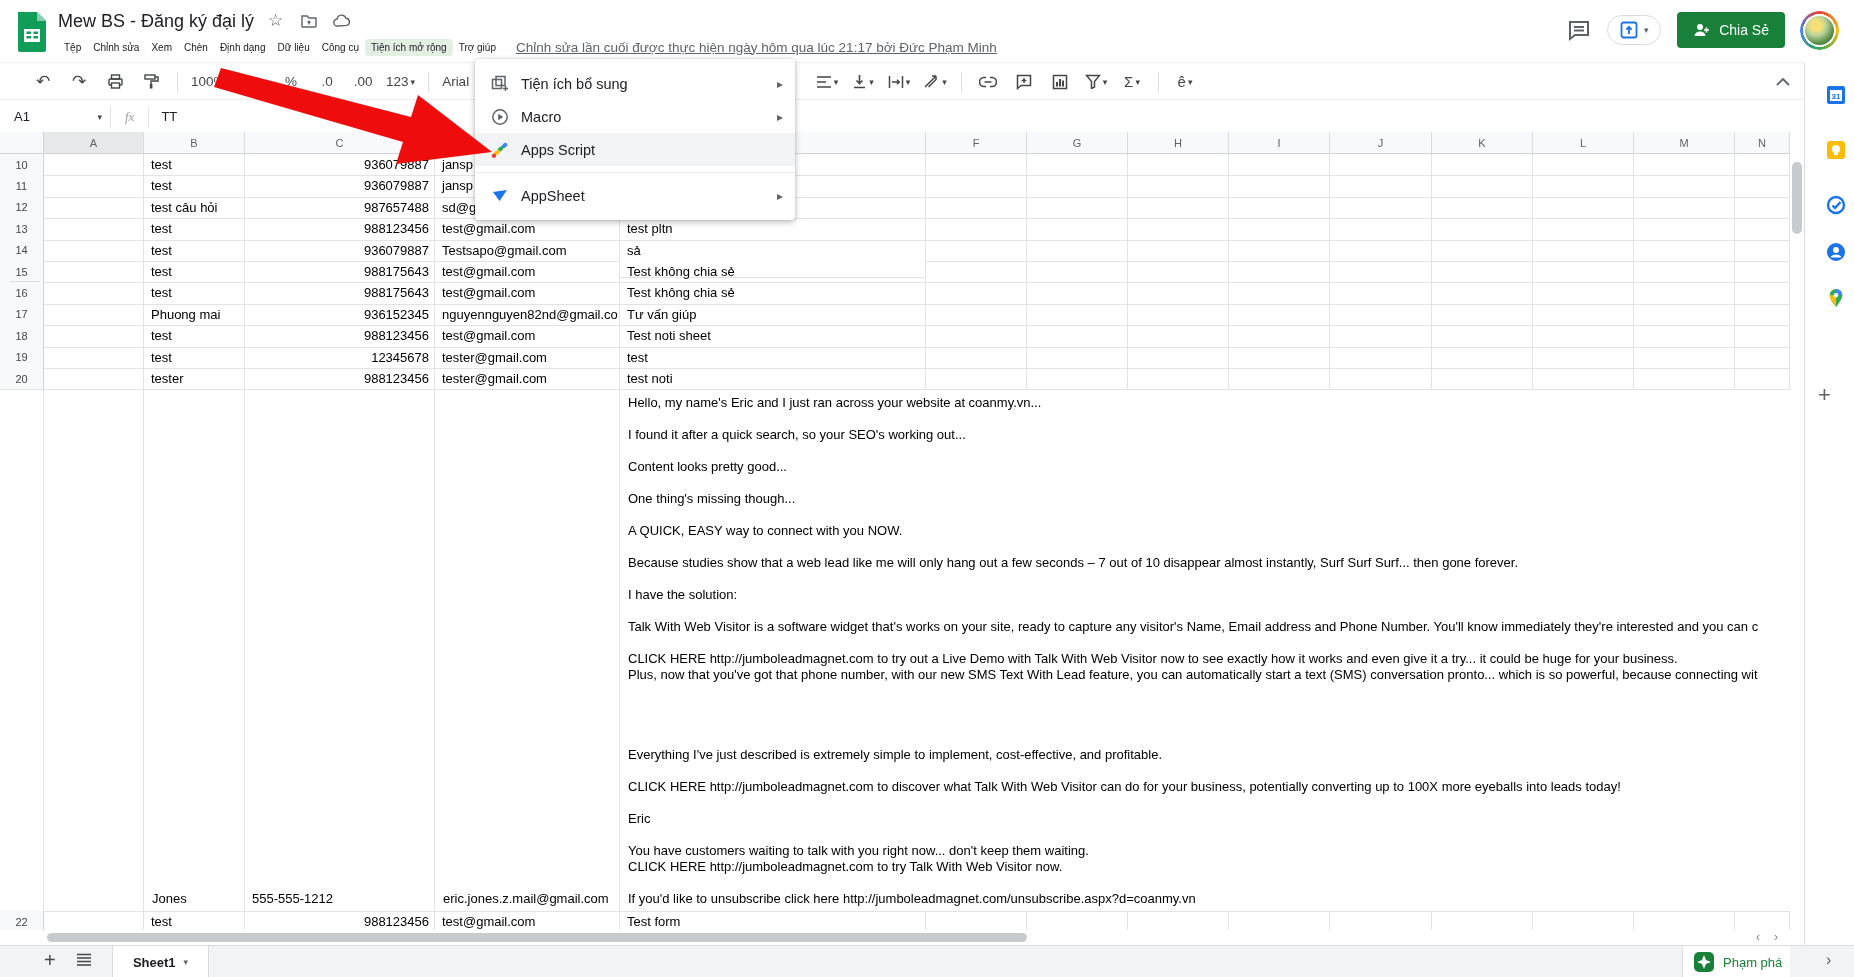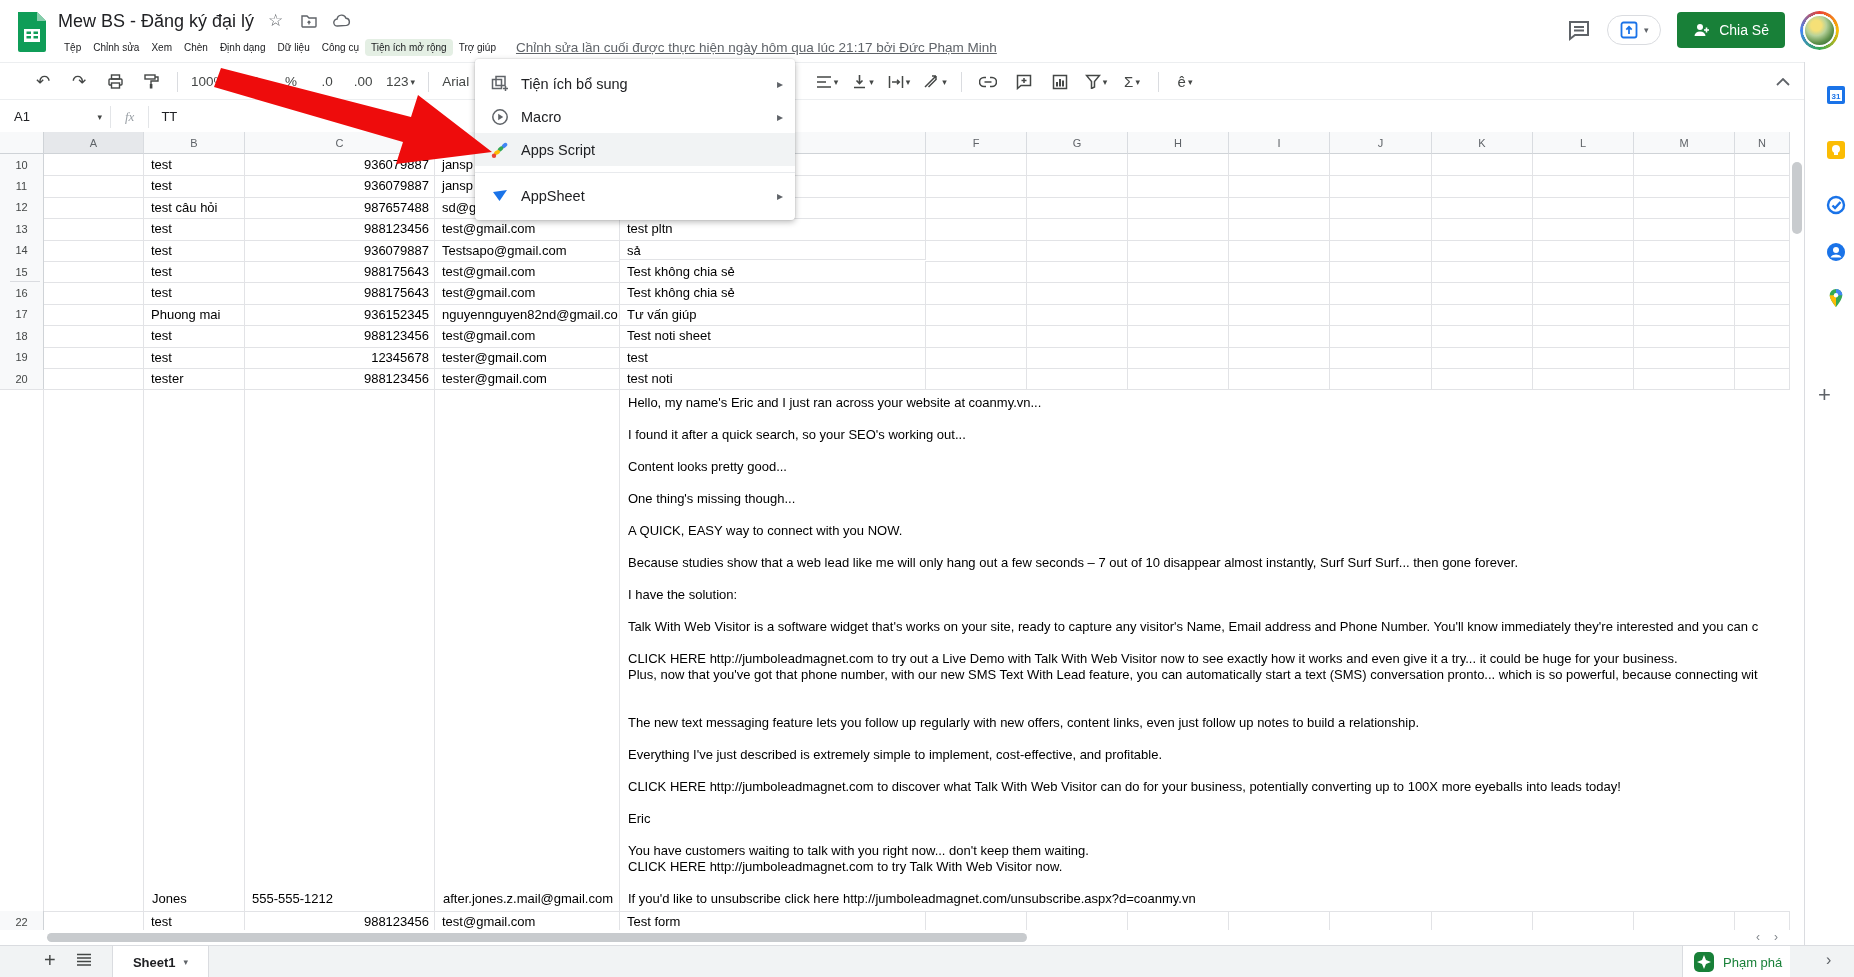--- a/index.html
+++ b/index.html
@@ -346,21 +346,21 @@
     <div class="cell" style="left: 1330px; width: 102px; top: 86.2px; height: 22.4px;"></div>
     <div class="cell" style="left: 1432px; width: 101px; top: 86.2px; height: 22.4px;"></div>
     <div class="cell" style="left: 1533px; width: 101px; top: 86.2px; height: 22.4px;"></div>
     <div class="cell" style="left: 1634px; width: 101px; top: 86.2px; height: 22.4px;"></div>
     <div class="cell" style="left: 1735px; width: 55px; top: 86.2px; height: 22.4px;"></div>
     <div class="rowhdr" style="top: 107.6px; height: 22.4px;">14</div>
     <div class="cell" style="left: 44px; width: 100px; top: 107.6px; height: 22.4px;"></div>
     <div class="cell" style="left: 144px; width: 101px; top: 107.6px; height: 22.4px;">test</div>
     <div class="cell num" style="left: 245px; width: 190px; top: 107.6px; height: 22.4px;">936079887</div>
     <div class="cell" style="left: 435px; width: 185px; top: 107.6px; height: 22.4px;">Testsapo@gmail.com</div>
-    <div class="cell" style="left: 620px; width: 306px; top: 107.6px; height: 20px;">sả</div>
+    <div class="cell" style="left: 620px; width: 306px; top: 107.6px; height: 38px;">sả</div>
     <div class="cell" style="left: 926px; width: 101px; top: 107.6px; height: 22.4px;"></div>
     <div class="cell" style="left: 1027px; width: 101px; top: 107.6px; height: 22.4px;"></div>
     <div class="cell" style="left: 1128px; width: 101px; top: 107.6px; height: 22.4px;"></div>
     <div class="cell" style="left: 1229px; width: 101px; top: 107.6px; height: 22.4px;"></div>
     <div class="cell" style="left: 1330px; width: 102px; top: 107.6px; height: 22.4px;"></div>
     <div class="cell" style="left: 1432px; width: 101px; top: 107.6px; height: 22.4px;"></div>
     <div class="cell" style="left: 1533px; width: 101px; top: 107.6px; height: 22.4px;"></div>
     <div class="cell" style="left: 1634px; width: 101px; top: 107.6px; height: 22.4px;"></div>
     <div class="cell" style="left: 1735px; width: 55px; top: 107.6px; height: 22.4px;"></div>
     <div class="rowhdr" style="top: 129px; height: 22.4px;">15</div>
@@ -454,32 +454,31 @@
     <div class="cell" style="left: 1634px; width: 101px; top: 236px; height: 22.4px;"></div>
     <div class="cell" style="left: 1735px; width: 55px; top: 236px; height: 22.4px;"></div>
     <div class="vline" style="left: 43px; top: 257.4px; height: 521.6px;"></div>
     <div class="vline" style="left: 143px; top: 257.4px; height: 521.6px;"></div>
     <div class="vline" style="left: 244px; top: 257.4px; height: 521.6px;"></div>
     <div class="vline" style="left: 434px; top: 257.4px; height: 521.6px;"></div>
     <div class="vline" style="left: 619px; top: 257.4px; height: 521.6px;"></div>
     <div id="tall-bottom-line" style="top: 779px;"></div>
     <div class="bottom-val" style="left: 152px; top: 759px;">Jones</div>
     <div class="bottom-val" style="left: 252px; top: 759px;">555-555-1212</div>
-    <div class="bottom-val" style="left: 443px; top: 759px;">after.jones.z.mail@gmail.com</div>
+    <div class="bottom-val" style="left: 443px; top: 759px;">eric.jones.z.mail@gmail.com</div>
     <div class="msg-line" style="top: 263.4px;">Hello, my name's Eric and I just ran across your website at coanmy.vn...</div>
     <div class="msg-line" style="top: 295.4px;">I found it after a quick search, so your SEO's working out...</div>
     <div class="msg-line" style="top: 327.4px;">Content looks pretty good...</div>
     <div class="msg-line" style="top: 359.4px;">One thing's missing though...</div>
     <div class="msg-line" style="top: 391.4px;">A QUICK, EASY way to connect with you NOW.</div>
     <div class="msg-line" style="top: 423.4px;">Because studies show that a web lead like me will only hang out a few seconds – 7 out of 10 disappear almost instantly, Surf Surf Surf... then gone forever.</div>
     <div class="msg-line" style="top: 455.4px;">I have the solution:</div>
     <div class="msg-line" style="top: 487.4px;">Talk With Web Visitor is a software widget that's works on your site, ready to capture any visitor's Name, Email address and Phone Number.  You'll know immediately they're interested and you can c</div>
     <div class="msg-line" style="top: 519.4px;">CLICK HERE http://jumboleadmagnet.com to try out a Live Demo with Talk With Web Visitor now to see exactly how it works and even give it a try... it could be huge for your business.</div>
     <div class="msg-line" style="top: 535px;">Plus, now that you've got that phone number, with our new SMS Text With Lead feature, you can automatically start a text (SMS) conversation pronto... which is so powerful, because connecting wit</div>
-    <div class="msg-line" style="top: 583.4px;">The new text messaging feature lets you follow up regularly with new offers, content links, even just follow up notes to build a relationship.</div>
     <div class="msg-line" style="top: 615.4px;">Everything I've just described is extremely simple to implement, cost-effective, and profitable.</div>
     <div class="msg-line" style="top: 647.4px;">CLICK HERE http://jumboleadmagnet.com to discover what Talk With Web Visitor can do for your business, potentially converting up to 100X more eyeballs into leads today!</div>
     <div class="msg-line" style="top: 679.4px;">Eric</div>
     <div class="msg-line" style="top: 711.4px;">You have customers waiting to talk with you right now... don't keep them waiting.</div>
     <div class="msg-line" style="top: 727.4px;">CLICK HERE http://jumboleadmagnet.com to try Talk With Web Visitor now.</div>
     <div class="msg-line" style="top: 759.4px;">If you'd like to unsubscribe click here http://jumboleadmagnet.com/unsubscribe.aspx?d=coanmy.vn</div>
     <div class="rowhdr" style="top: 779px; height: 22.4px;">22</div>
     <div class="cell" style="left: 44px; width: 100px; top: 779px; height: 22.4px;"></div>
     <div class="cell" style="left: 144px; width: 101px; top: 779px; height: 22.4px;">test</div>
     <div class="cell num" style="left: 245px; width: 190px; top: 779px; height: 22.4px;">988123456</div>

